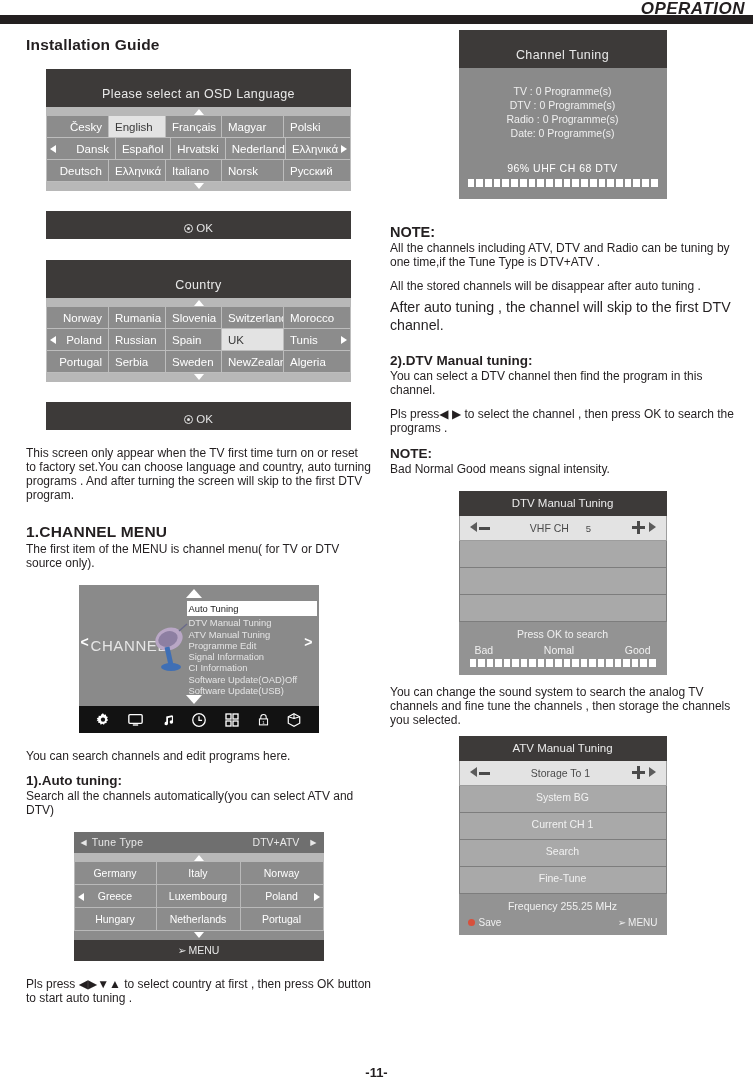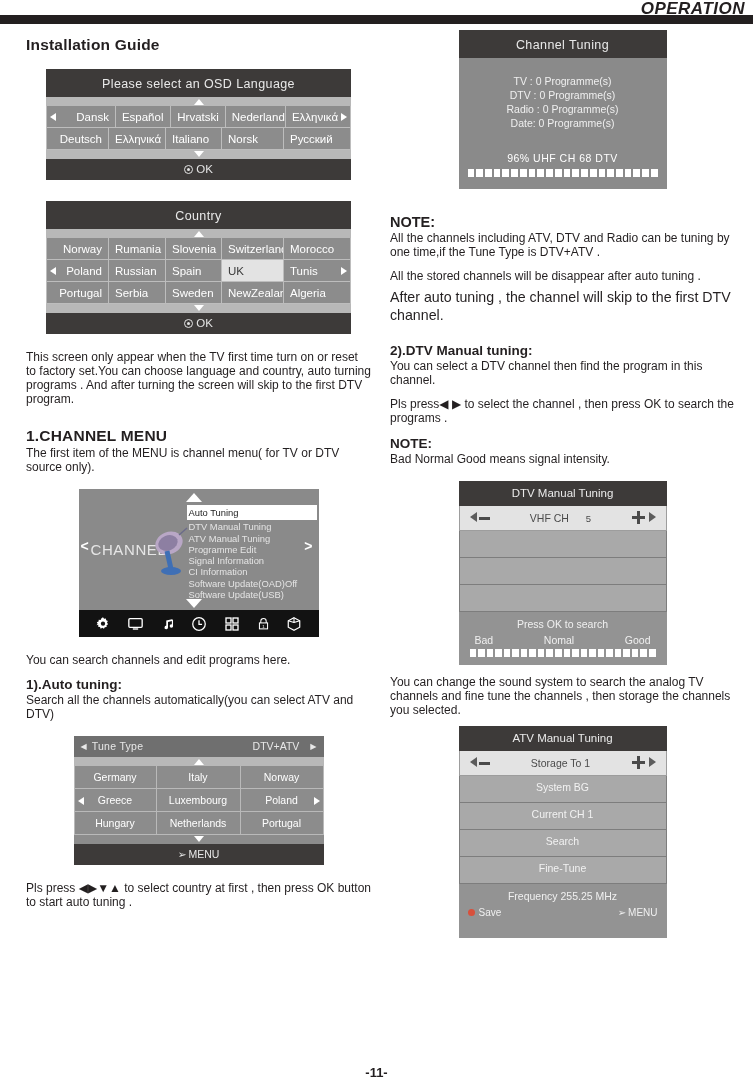--- a/index.html
+++ b/index.html
@@ -43,21 +43,21 @@
     font-size: 14.2px; line-height: 17.5px; margin: 6px 0 0 0;
   }
   .spacer-sm { height: 9px; }
   .spacer-md { height: 15px; }
   .spacer-lg { height: 21px; }
 
   
   .osd { font-family:"Liberation Sans", sans-serif; color:#ffffff; }
   .osd-title {
     background:#3d3a39; color:#e9e9e9; text-align:center;
-    font-size:12.5px; padding:8px 0 6px; letter-spacing:.4px;
+    font-size:12.5px; padding:18px 0 6px; letter-spacing:.4px;
   }
 
   
   .sel-box { width:305px; margin:0 auto; }
   .sel-arrowrow {
     background:#b8b8b8; height:9px; position:relative;
   }
   .sel-arrowrow .tri {
     position:absolute; left:50%; transform:translateX(-50%);
     width:0; height:0; border-left:5px solid transparent; border-right:5px solid transparent;
@@ -75,21 +75,21 @@
   .sel-cell.sel { background:#e3e3e3; color:#3a3a3a; }
   .sel-cell.ta-r { text-align:right; }
   .arrow-left, .arrow-right {
     position:absolute; top:50%; transform:translateY(-50%);
     width:0; height:0; border-top:4px solid transparent; border-bottom:4px solid transparent;
   }
   .arrow-left  { left:4px;  border-right:6px solid #ffffff; }
   .arrow-right { right:4px; border-left:6px solid #ffffff; }
   .sel-ok {
     background:#3d3a39; color:#e4e4e4; text-align:center;
-    font-size:11.5px; padding:4px 0 5px;
+    font-size:11.5px; padding:11px 0 5px;margin-top:20px;
   }
   .ok-dot {
     display:inline-block; width:9px; height:9px; border:1.5px solid #e4e4e4;
     border-radius:50%; position:relative; vertical-align:-1px; margin-right:3px;
   }
   .ok-dot::after {
     content:""; position:absolute; left:2px; top:2px; width:3px; height:3px;
     background:#e4e4e4; border-radius:50%;
   }
 
@@ -214,20 +214,27 @@
   <h1 class="section-title">Installation Guide</h1>
 
   <div class="spacer-md"></div>
 
   <div class="osd sel-box">
     <div class="osd-title">Please select an OSD Language</div>
     <div class="sel-arrowrow">
         <div class="tri tri-up"></div>
       </div>
     <div class="sel-grid">
+      <div class="sel-row">
+        <div class="sel-cell first ta-r" style="width:63px">Česky</div>
+        <div class="sel-cell sel" style="width:57px">English</div>
+        <div class="sel-cell" style="width:56px">Français</div>
+        <div class="sel-cell" style="width:62px">Magyar</div>
+        <div class="sel-cell" style="width:67px">Polski</div>
+      </div>
       <div class="sel-row">
         <div class="arrow-left"></div>
         <div class="sel-cell first ta-r" style="width:72px">Dansk</div>
         <div class="sel-cell" style="width:57px">Español</div>
         <div class="sel-cell" style="width:56px">Hrvatski</div>
         <div class="sel-cell" style="width:62px">Nederlands</div>
         <div class="sel-cell" style="width:67px">Ελληνικά</div>
         <div class="arrow-right"></div>
       </div>
       <div class="sel-row">
@@ -525,21 +532,21 @@
     <div class="mt-title">ATV Manual Tuning</div>
     <div class="mt-active">
       <span><span class="tri-o-l"></span><span class="minus"></span></span>
       <span class="mid">Storage To 1</span>
       <span><span class="plus"></span><span class="tri-o-r"></span></span>
     </div>
     <div class="mt-row">System BG</div>
     <div class="mt-row">Current CH 1</div>
     <div class="mt-row">Search</div>
     <div class="mt-row">Fine-Tune</div>
-    <div class="mt-foot" style="padding-bottom:16px">
+    <div class="mt-foot" style="padding-bottom:3px">
       <div>Frequency  255.25  MHz</div>
       <div class="mt-save">
         <span><span class="red-dot"></span><span>Save</span></span>
         <span><span class="menu-glyph">➢</span><span>MENU</span></span>
       </div>
     </div>
   </div>
 
 </div>
 

